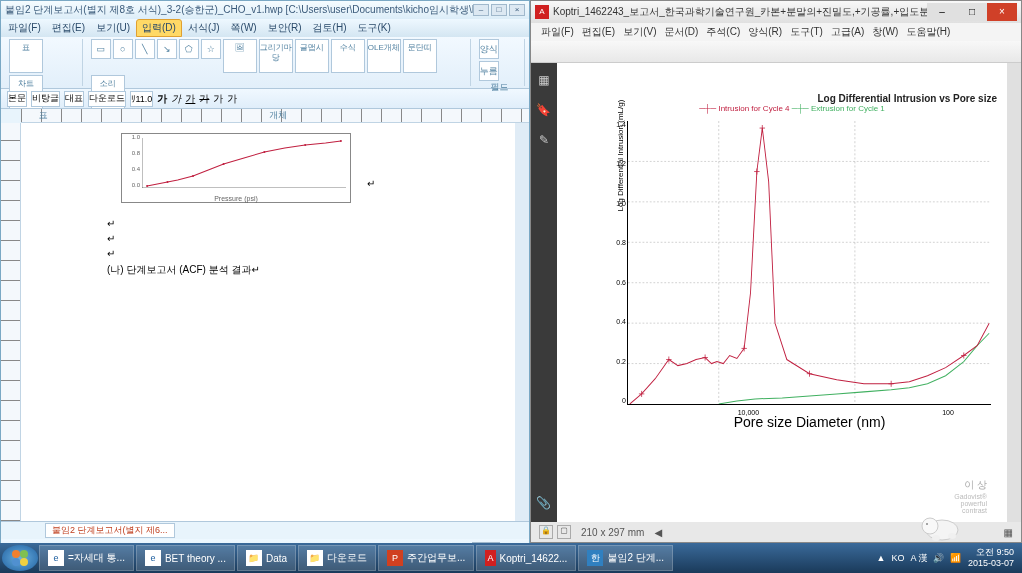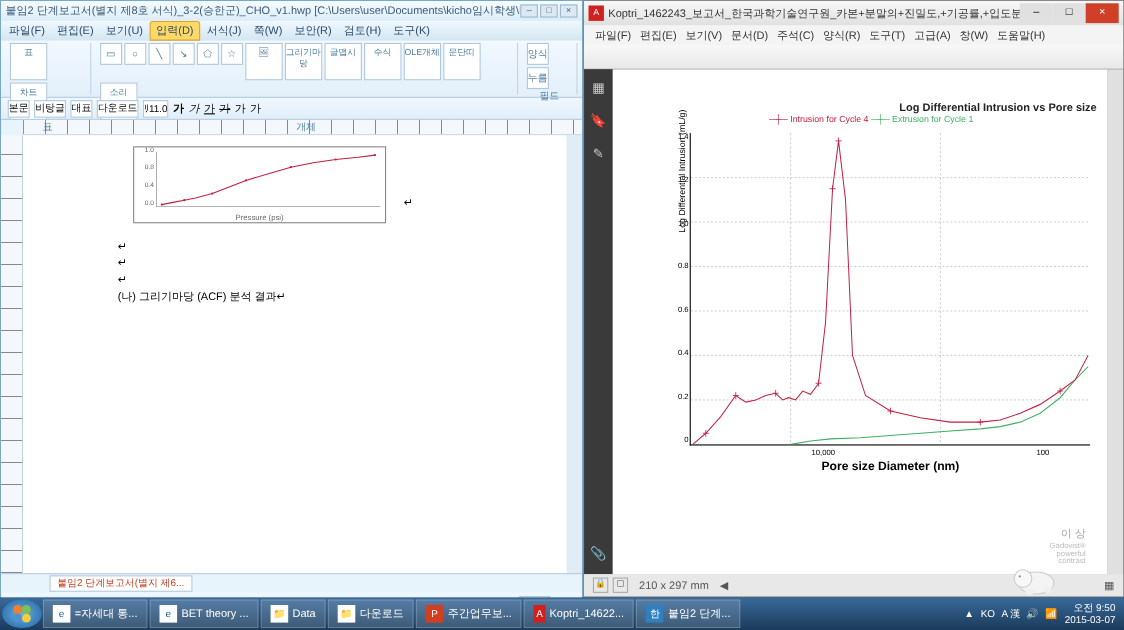--- a/index.html
+++ b/index.html
@@ -57,21 +57,21 @@
 .acro-page { background: #fff; width: 100%; height: 100%; padding: 6px 12px; position: relative; }
 .acro-heading { font-size: 11px; color: #444; }
 .acro-chart { position: absolute; left: 30px; top: 30px; right: 10px; height: 340px; }
 .acro-chart-title { text-align: right; font-size: 10px; font-weight: bold; color: #222; }
 .acro-legend { text-align: center; font-size: 8px; }
 .acro-legend .l1 { color: #c02040; }
 .acro-legend .l2 { color: #40b060; margin-left: 0; }
 .acro-plot { position: absolute; left: 40px; top: 28px; right: 6px; bottom: 28px; border: 1px solid #000; border-top: none; border-right: none; }
 .acro-plot svg { width: 100%; height: 100%; position: absolute; }
 .acro-ylabel { position: absolute; left: -8px; top: 50%; transform: rotate(-90deg) translateX(50%); transform-origin: left; font-size: 8px; white-space: nowrap; }
-.acro-xlabel { position: absolute; bottom: -26px; left: 0; right: 0; text-align: center; font-size: 11px; font-weight: bold; }
+.acro-xlabel { position: absolute; bottom: -26px; left: 0; right: 0; text-align: center; font-size: 14px; }
 .acro-yticks { position: absolute; left: -22px; top: 0; bottom: 0; width: 20px; font-size: 7px; display: flex; flex-direction: column-reverse; justify-content: space-between; text-align: right; }
 .acro-xticks { position: absolute; left: 0; right: 0; bottom: -12px; font-size: 7px; display: flex; justify-content: space-around; }
 .acro-watermark { position: absolute; right: 20px; bottom: 30px; font-size: 10px; color: #aaa; }
 .acro-wm2 { position: absolute; right: 20px; bottom: 8px; font-size: 7px; color: #bbb; text-align: right; }
 .acro-status { height: 20px; background: #e8e8e8; display: flex; align-items: center; padding: 0 8px; font-size: 10px; color: #555; gap: 10px; }
 .acro-status-icons { display: flex; gap: 4px; }
 .sicon { width: 14px; height: 14px; border: 1px solid #aaa; font-size: 8px; text-align: center; }
 
 
 .taskbar { position: absolute; left: 0; bottom: 0; right: 0; height: 30px; background: linear-gradient(#3a6a9a,#1a3a5a); display: flex; align-items: center; padding: 0 2px; }
@@ -177,21 +177,21 @@
                 <circle cx="160" cy="7" r="1"></circle>
                 <circle cx="195" cy="3" r="1"></circle>
             </g>
           </svg>
         </div>
         <div class="hwp-chart-x">Pressure (psi)</div>
       </div>
       <div class="hwp-text" style="top:95px">↵</div>
       <div class="hwp-text" style="top:110px">↵</div>
       <div class="hwp-text" style="top:125px">↵</div>
-      <div class="hwp-text" style="top:140px"><span>(나) 그리기마당 (ACF) 분석 결과</span>↵</div>
+      <div class="hwp-text" style="top:140px"><span>(나) 단계보고서 (ACF) 분석 결과</span>↵</div>
       <div class="hwp-text" style="left:346px;top:55px">↵</div>
     </div>
     <div style="width:14px;background:#e0ecf6"></div>
   </div>
   <div class="hwp-tabs">
     <div class="hwp-tab">붙임2 단계보고서(별지 제6...</div>
   </div>
   <div class="hwp-status">
     <span>46/73쪽</span>
     <span>1단</span>

